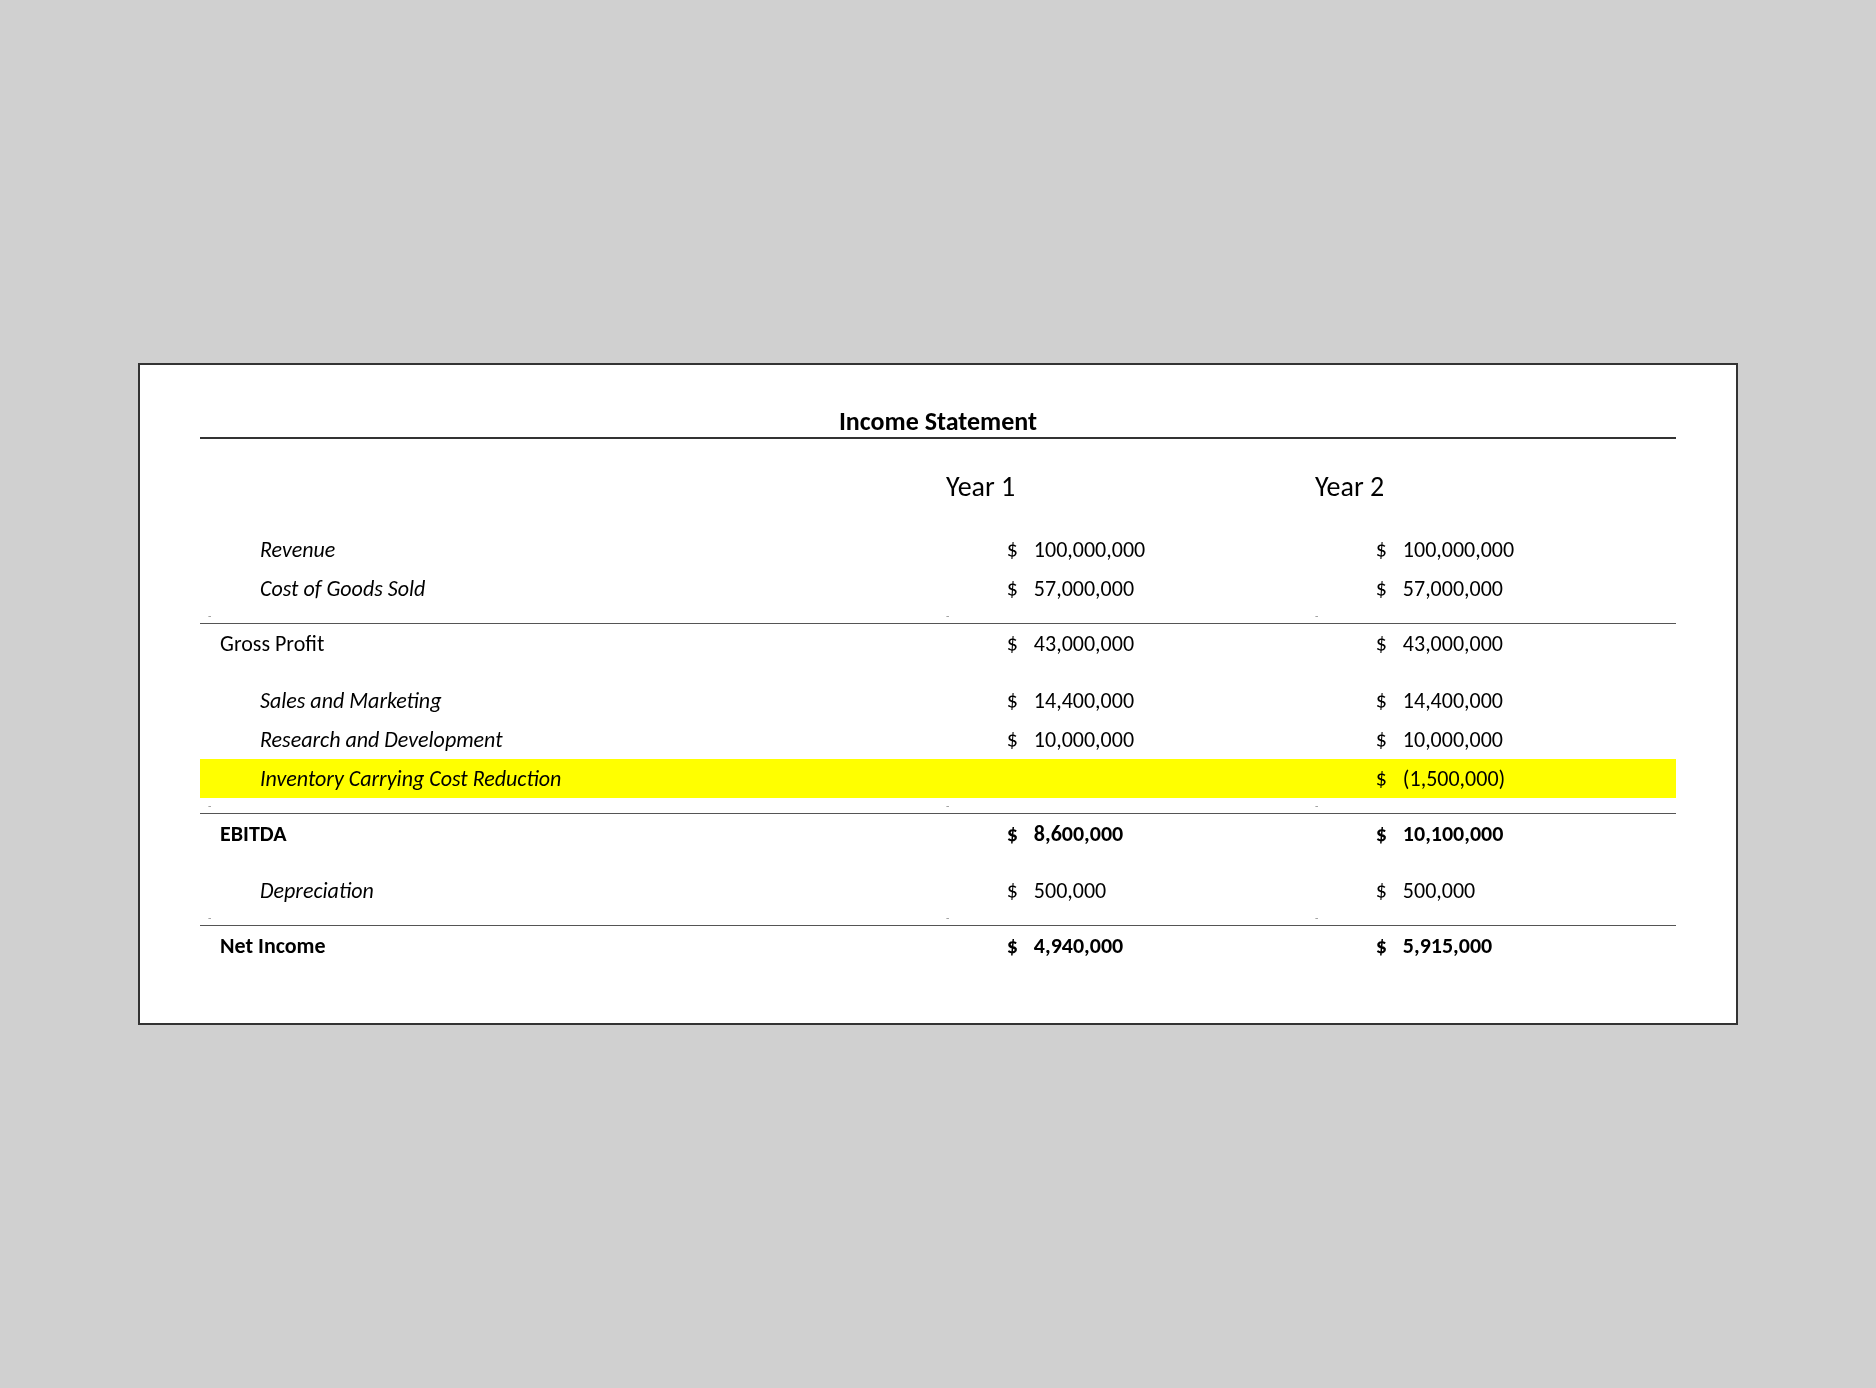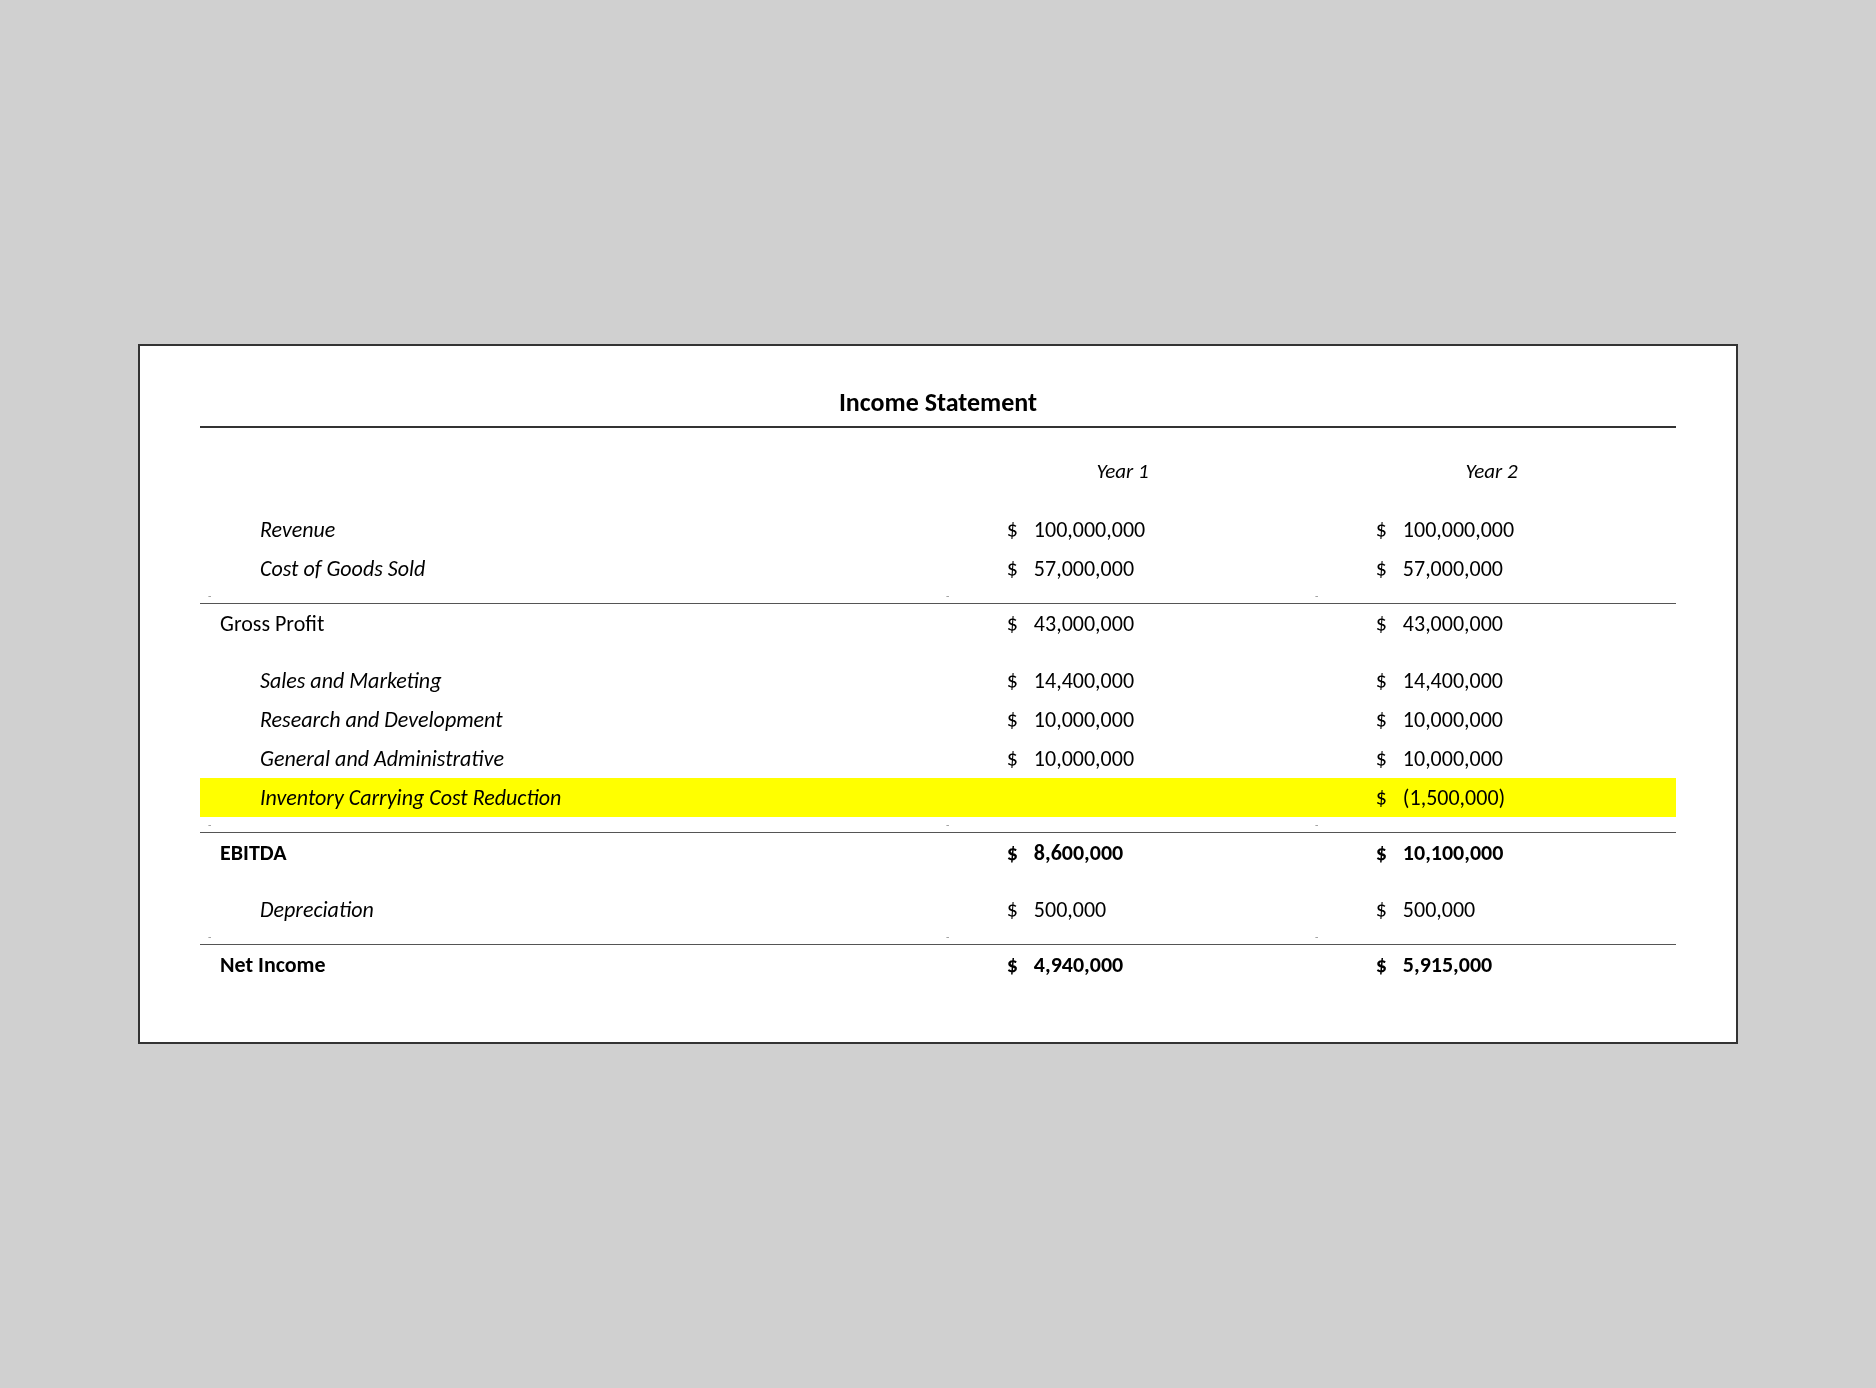--- a/index.html
+++ b/index.html
@@ -22,21 +22,21 @@
       background: #ffffff;
       border: 2px solid #333;
       width: 1600px;
       padding: 40px 60px;
     }
 
     .title {
       text-align: center;
       font-weight: bold;
       font-size: 26px;
-      padding-bottom: 8px;
+      padding-bottom: 0;
       border-bottom: 2px solid #333;
       margin-bottom: 20px;
     }
 
     table {
       width: 100%;
       border-collapse: collapse;
     }
 
     col.label-col {
@@ -54,25 +54,23 @@
     col.value-col2 {
       width: 16%;
     }
 
     td {
       padding: 6px 8px;
       vertical-align: middle;
     }
 
     .col-header td {
-      text-align: center;
-      font-size: 21px;
+      font-size: 28px;
       padding-bottom: 8px;
       padding-top: 10px;
-      font-style: italic;
     }
 
     .sign {
       text-align: right;
       white-space: nowrap;
     }
 
     .amount {
       text-align: left;
       white-space: nowrap;
@@ -182,27 +180,20 @@
       </tr>
 
       <tr>
         <td class="label-indented">Research and Development</td>
         <td class="sign">$</td>
         <td class="amount">10,000,000</td>
         <td class="sign">$</td>
         <td class="amount">10,000,000</td>
       </tr>
 
-      <tr>
-        <td class="label-indented">General and Administrative</td>
-        <td class="sign">$</td>
-        <td class="amount">10,000,000</td>
-        <td class="sign">$</td>
-        <td class="amount">10,000,000</td>
-      </tr>
 
       <tr class="row-highlight">
         <td class="label-indented">Inventory Carrying Cost Reduction</td>
         <td class="sign"></td>
         <td class="amount"></td>
         <td class="sign">$</td>
         <td class="amount">(1,500,000)</td>
       </tr>
 
       <tr class="dash-row">

